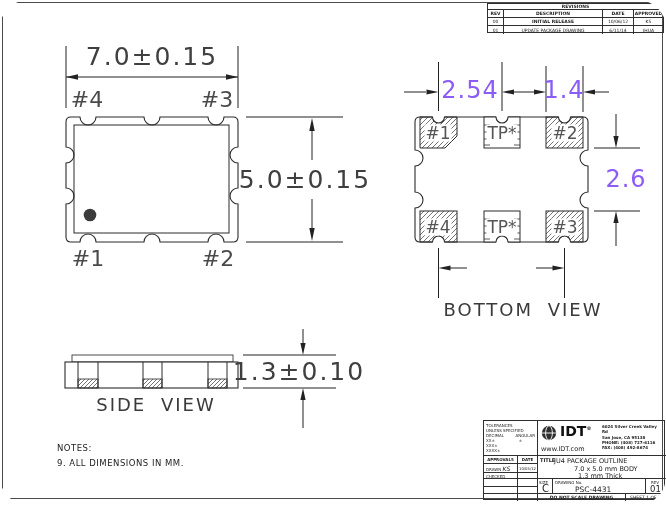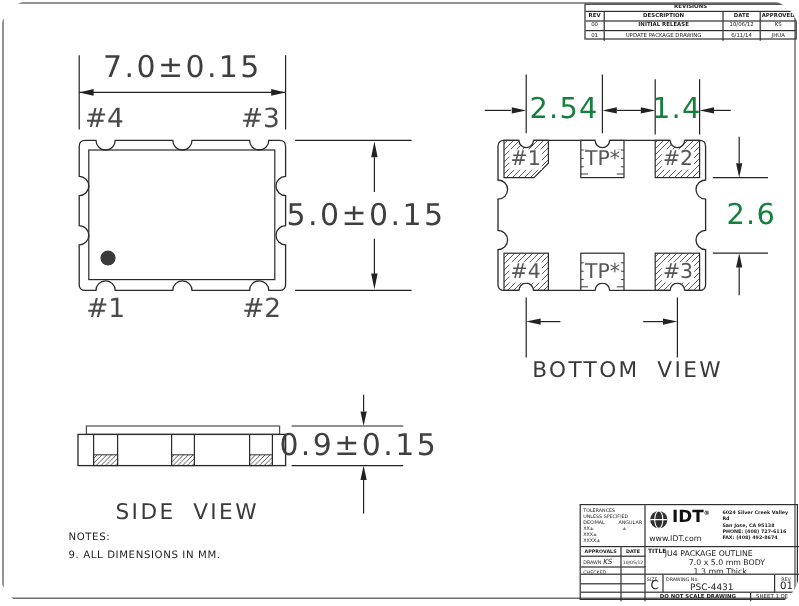--- a/index.html
+++ b/index.html
@@ -8,21 +8,21 @@
     position:relative; width:666px; height:505px; background:#fff;
     font-family:"DejaVu Sans", sans-serif; overflow:hidden; color:#222;border-radius:28px;
   }
   .frame {
     position:absolute; left:2px; top:2px; width:661px; height:497px;
     border:1.2px solid #4a4a4a;
   }
   svg.lines { position:absolute; left:0; top:0; }
   .txt { position:absolute; white-space:nowrap; }
   .ctr { transform:translate(-50%,-50%); }
-  .dim { font-size:24px; color:#15803d; letter-spacing:1px; }
+  .dim { font-size:24px; color:#8b5cf6; letter-spacing:1px; }
   .dim-big { font-size:25px; color:#3f3f3f; letter-spacing:2px; }
   .pin { font-size:22px; color:#4a4a4a; }
   .padlab { font-size:17px; color:#555; background:#fff; padding:0 1px; line-height:1; }
   .vtitle { font-size:18px; color:#3a3a3a; letter-spacing:2px; word-spacing:7px; }
   .notes { font-size:8.5px; color:#1d1d1d; letter-spacing:0.5px; }
   
   .revtbl { position:absolute; left:487px; top:3px; width:177px; height:30px;
             border:1px solid #2f2f2f; font-size:4.5px; }
   .revtbl .cell { position:absolute; display:flex; align-items:center; justify-content:center;
                   overflow:hidden; }
@@ -172,22 +172,22 @@
   <div class="txt ctr dim" style="left:564px; top:90px;">1.4</div>
   <div class="txt ctr dim" style="left:626px; top:179px;">2.6</div>
   <div class="txt ctr padlab" style="left:438px; top:133px;">#1</div>
   <div class="txt ctr padlab" style="left:502px; top:133px;">TP*</div>
   <div class="txt ctr padlab" style="left:565px; top:133px;">#2</div>
   <div class="txt ctr padlab" style="left:438px; top:227px;">#4</div>
   <div class="txt ctr padlab" style="left:502px; top:227px;">TP*</div>
   <div class="txt ctr padlab" style="left:565px; top:227px;">#3</div>
   <div class="txt ctr vtitle" style="left:523px; top:309px;">BOTTOM VIEW</div>
 
-  <div class="txt ctr dim-big" style="left:299px; top:371px;">0.9±0.15</div>
-  <div class="txt ctr vtitle" style="left:156px; top:427px;">SIDE VIEW</div>
+  <div class="txt ctr dim-big" style="left:299px; top:371px;">1.3±0.10</div>
+  <div class="txt ctr vtitle" style="left:156px; top:404px;">SIDE VIEW</div>
 
   <div class="txt notes" style="left:57px; top:443px;">NOTES:</div>
   <div class="txt notes" style="left:57px; top:458px;">9. ALL DIMENSIONS IN MM.</div>
 
   <div class="revtbl">
     <div class="cell bB bold" style="left:0;top:0;width:175px;height:6px;">REVISIONS</div>
     <div class="cell bR bB bold" style="left:0;top:6px;width:16px;height:8px;">REV</div>
     <div class="cell bR bB bold" style="left:16px;top:6px;width:99px;height:8px;">DESCRIPTION</div>
     <div class="cell bR bB bold" style="left:115px;top:6px;width:31px;height:8px;">DATE</div>
     <div class="cell bB bold" style="left:146px;top:6px;width:29px;height:8px;">APPROVED</div>

